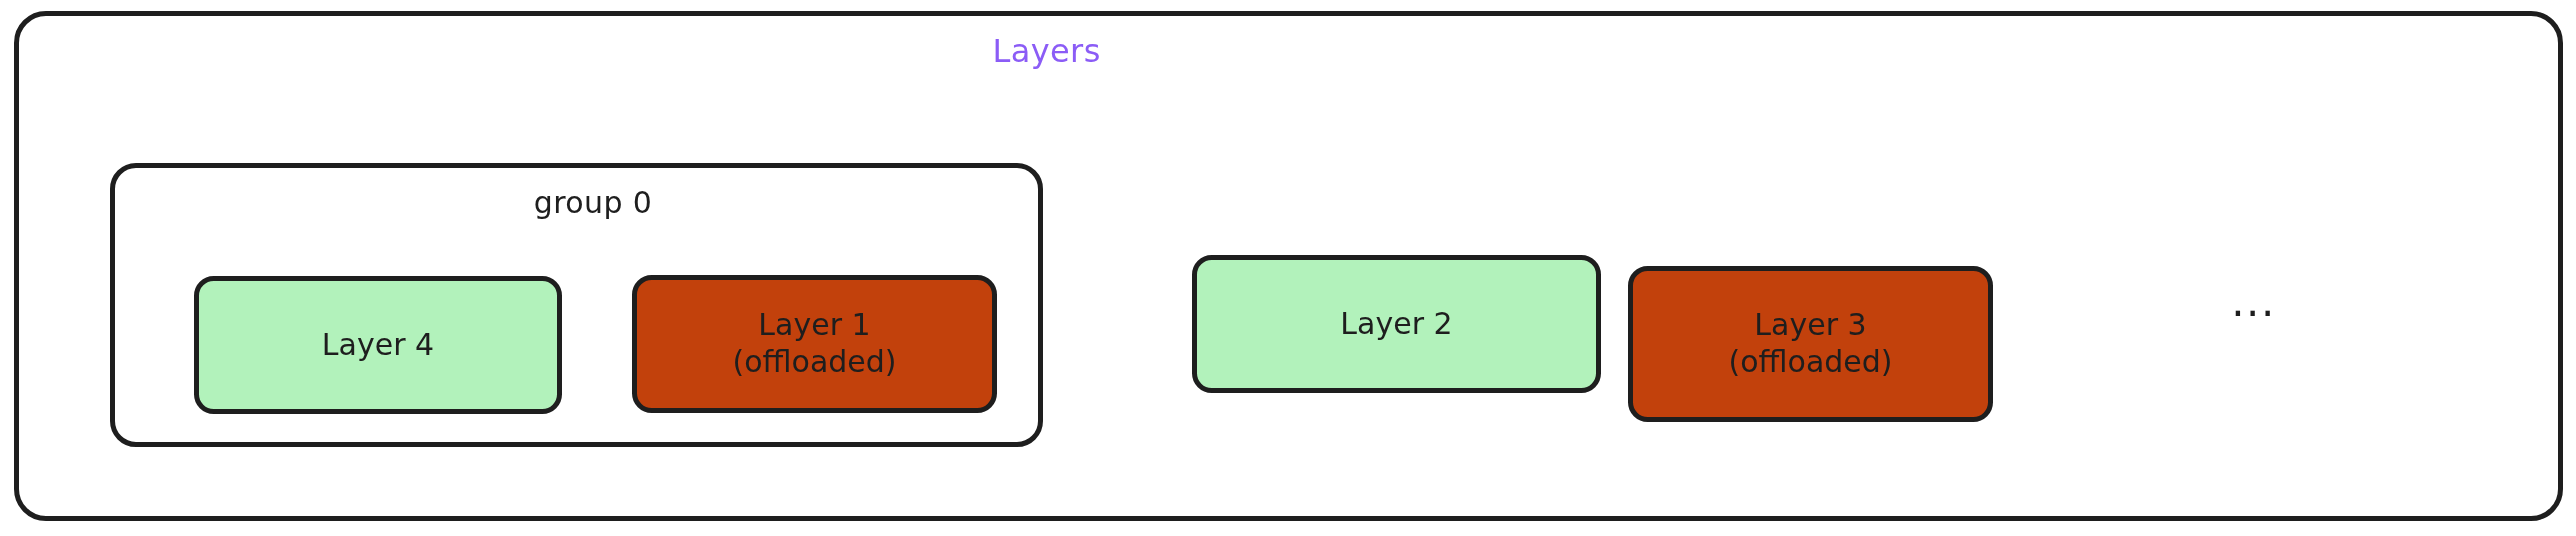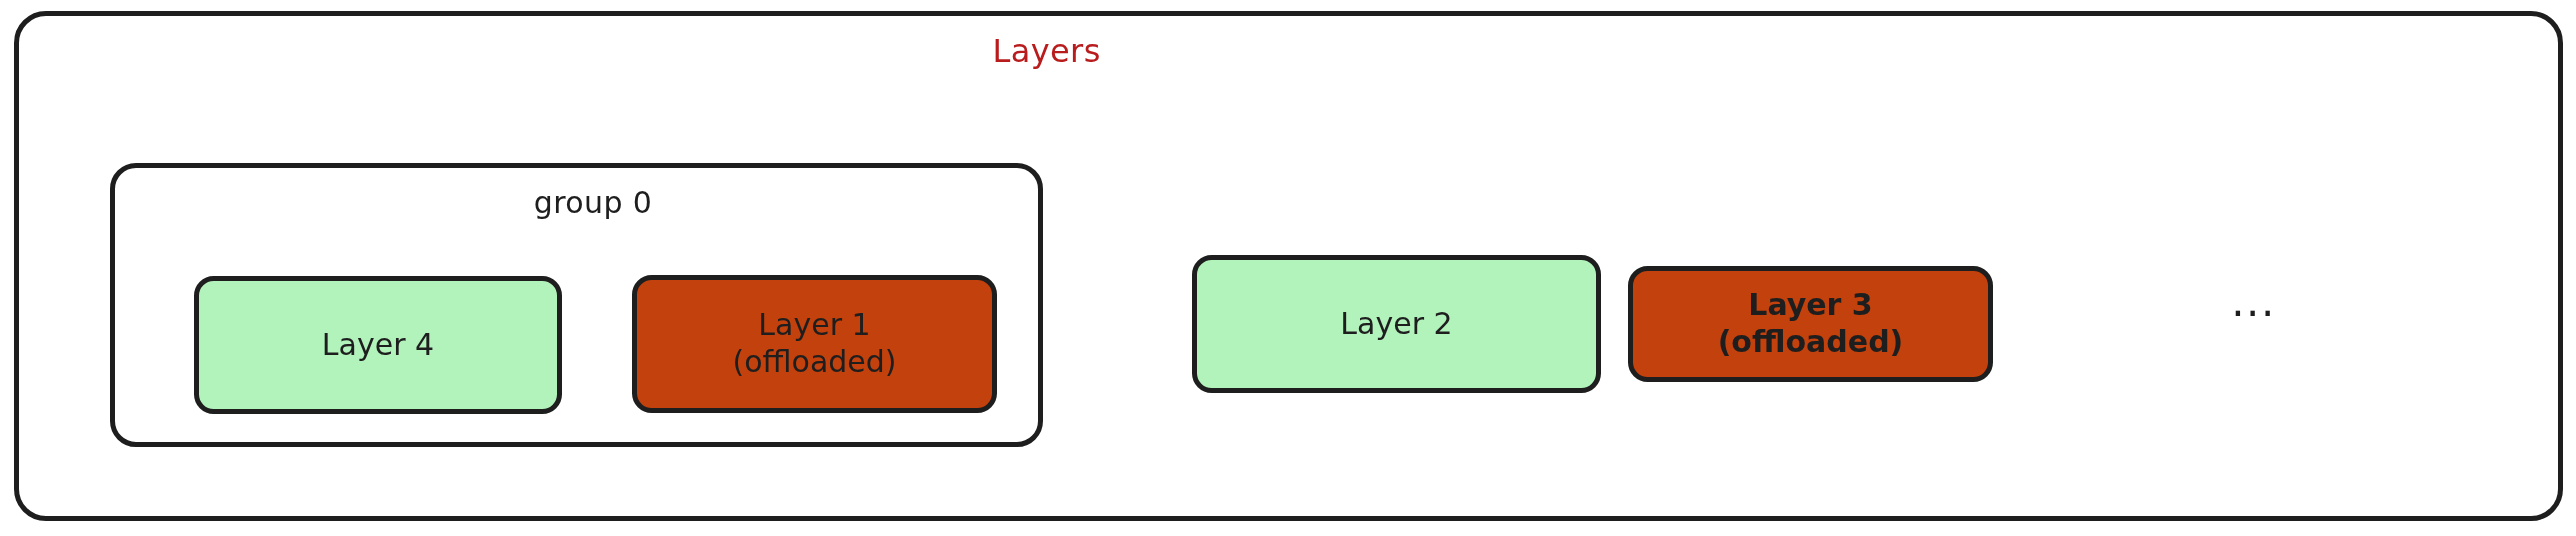--- a/index.html
+++ b/index.html
@@ -65,21 +65,21 @@
   .group-1 .group-title { top: 16.6px; }
 
   .diagram-title {
     position: absolute;
     left: 13.6px;
     width: 2066px;
     top: 32px;
     text-align: center;
     font-family: "DejaVu Sans", sans-serif;
     font-size: 32px;
-    color: #b91c1c;
+    color: #8b5cf6;
     letter-spacing: 0.4px;
   }
 
   
   .layer-node {
     position: absolute;
     border: 5.3px solid #1e1e1e;
     border-radius: 19.7px;
     box-sizing: border-box;
     display: flex;
@@ -91,21 +91,21 @@
     line-height: 1.22;
     color: #1e1e1e;
     white-space: pre-line;
   }
   .fill-green { background: #b2f2bb; }
   .fill-pink  { background: #c2410c; }
 
   .node-l0 { left: 194px;  top: 276px; width: 368px;  height: 138px; }
   .node-l1 { left: 632px;  top: 275px; width: 365px;  height: 138px; }
   .node-l2 { left: 1192px; top: 255px; width: 409px;  height: 138px; }
-  .node-l3 { left: 1628px; top: 266px; width: 365px;  height: 116px; font-weight: bold; }
+  .node-l3 { left: 1628px; top: 266px; width: 365px;  height: 156px; }
 
   .ellipsis {
     position: absolute;
     left: 2197px;
     top: 271px;
     width: 113px;
     height: 61px;
     display: flex;
     align-items: center;
     justify-content: center;

